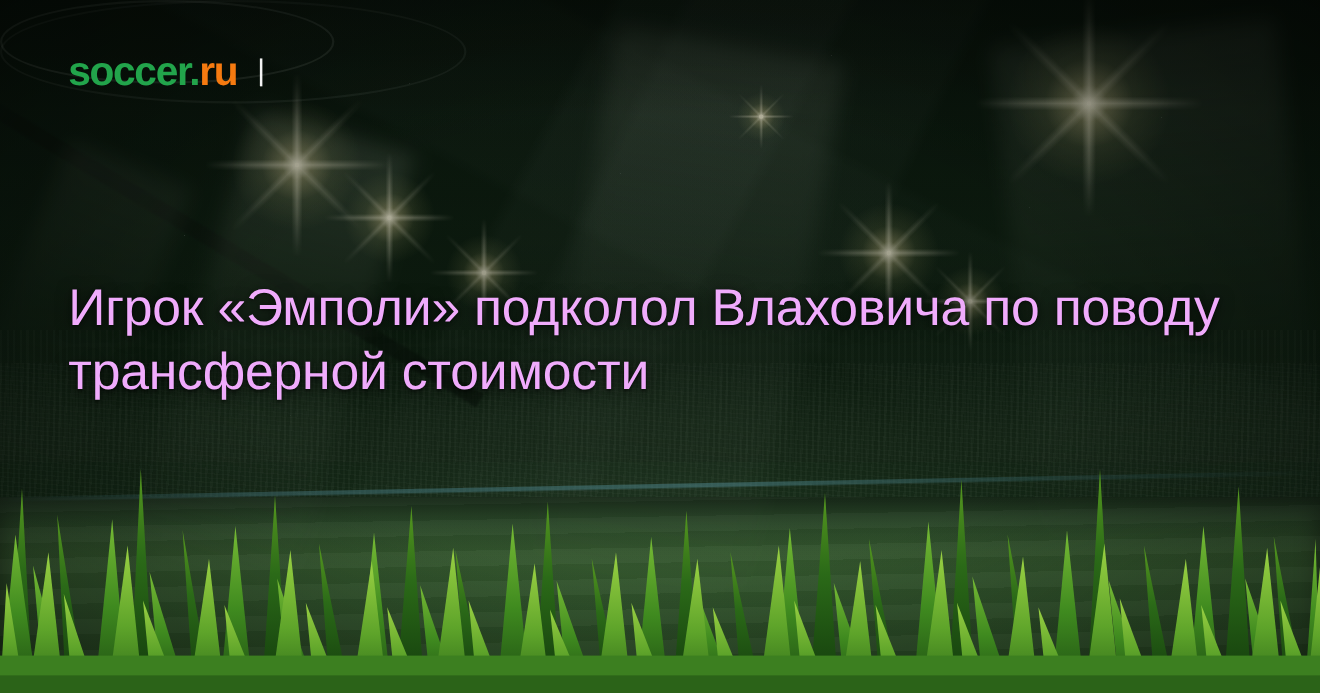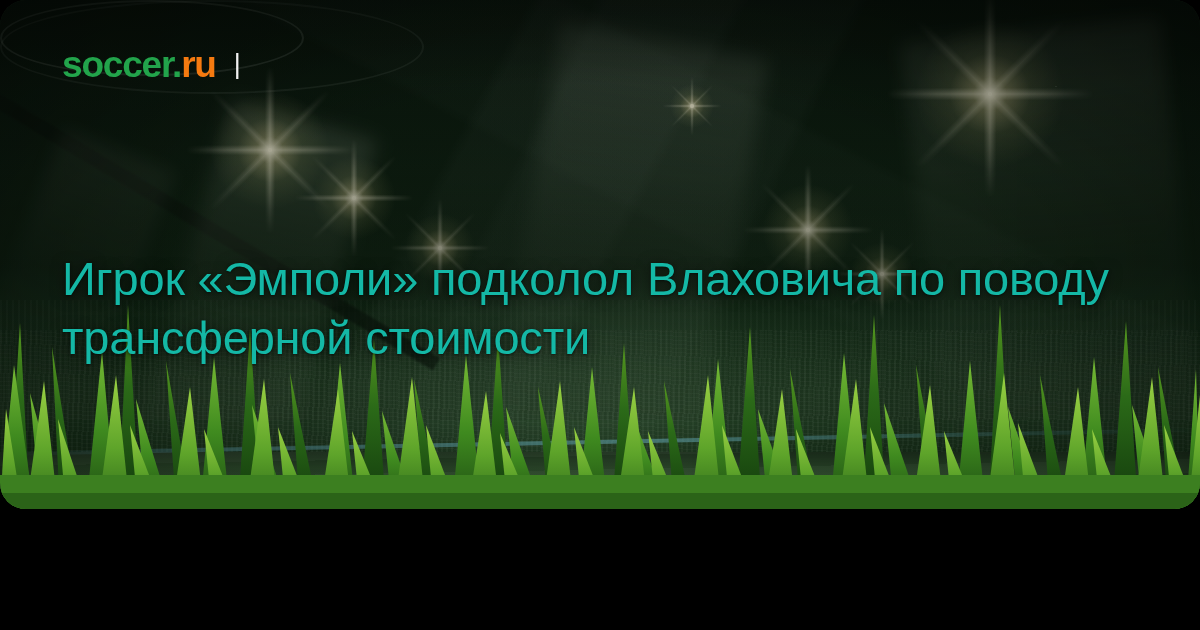--- a/index.html
+++ b/index.html
@@ -1,25 +1,24 @@
 <!DOCTYPE html>
 <html><head>
 <meta charset="utf-8">
 <title>soccer.ru news card</title>
 <style>
   html,body{margin:0;padding:0;background:#000;}
   body{font-family:"Liberation Sans","DejaVu Sans",sans-serif;}
 
   #card{
     position:relative;
-    width:1200px;height:509px;
+    width:1200px;height:630px;
     overflow:hidden;
     background:#0b170d;
     user-select:none;
-    border-radius:26px;
   }
 
   
   .bg-layer{position:absolute;inset:0;}
 
   
   #sky{
     background:
       radial-gradient(ellipse 70% 55% at 52% 78%, rgba(60,105,62,.55) 0%, rgba(26,48,28,.25) 45%, rgba(0,0,0,0) 72%),
       linear-gradient(180deg,#0a150c 0%,#0d1c10 22%,#112414 45%,#15301a 62%,#17381c 78%,#123014 100%);
@@ -172,21 +171,21 @@
     color:#ffffff;font-size:27px;font-weight:400;opacity:.95;
     margin:0 2px 0 4px;
   }
   #section{
     color:#ffffff;font-size:30px;font-weight:700;letter-spacing:.4px;
   }
 
   
   #headline{
     position:absolute;left:62px;top:250px;width:1090px;
-    color:#14b8a6;
+    color:#f0abfc;
     font-size:47px;
     font-weight:400;
     line-height:1.25;
     letter-spacing:-.2px;
     text-shadow:0 2px 14px rgba(0,0,0,.60), 0 1px 3px rgba(0,0,0,.5);
     white-space:pre-line;
   }
 </style>
 </head>
 <body>

